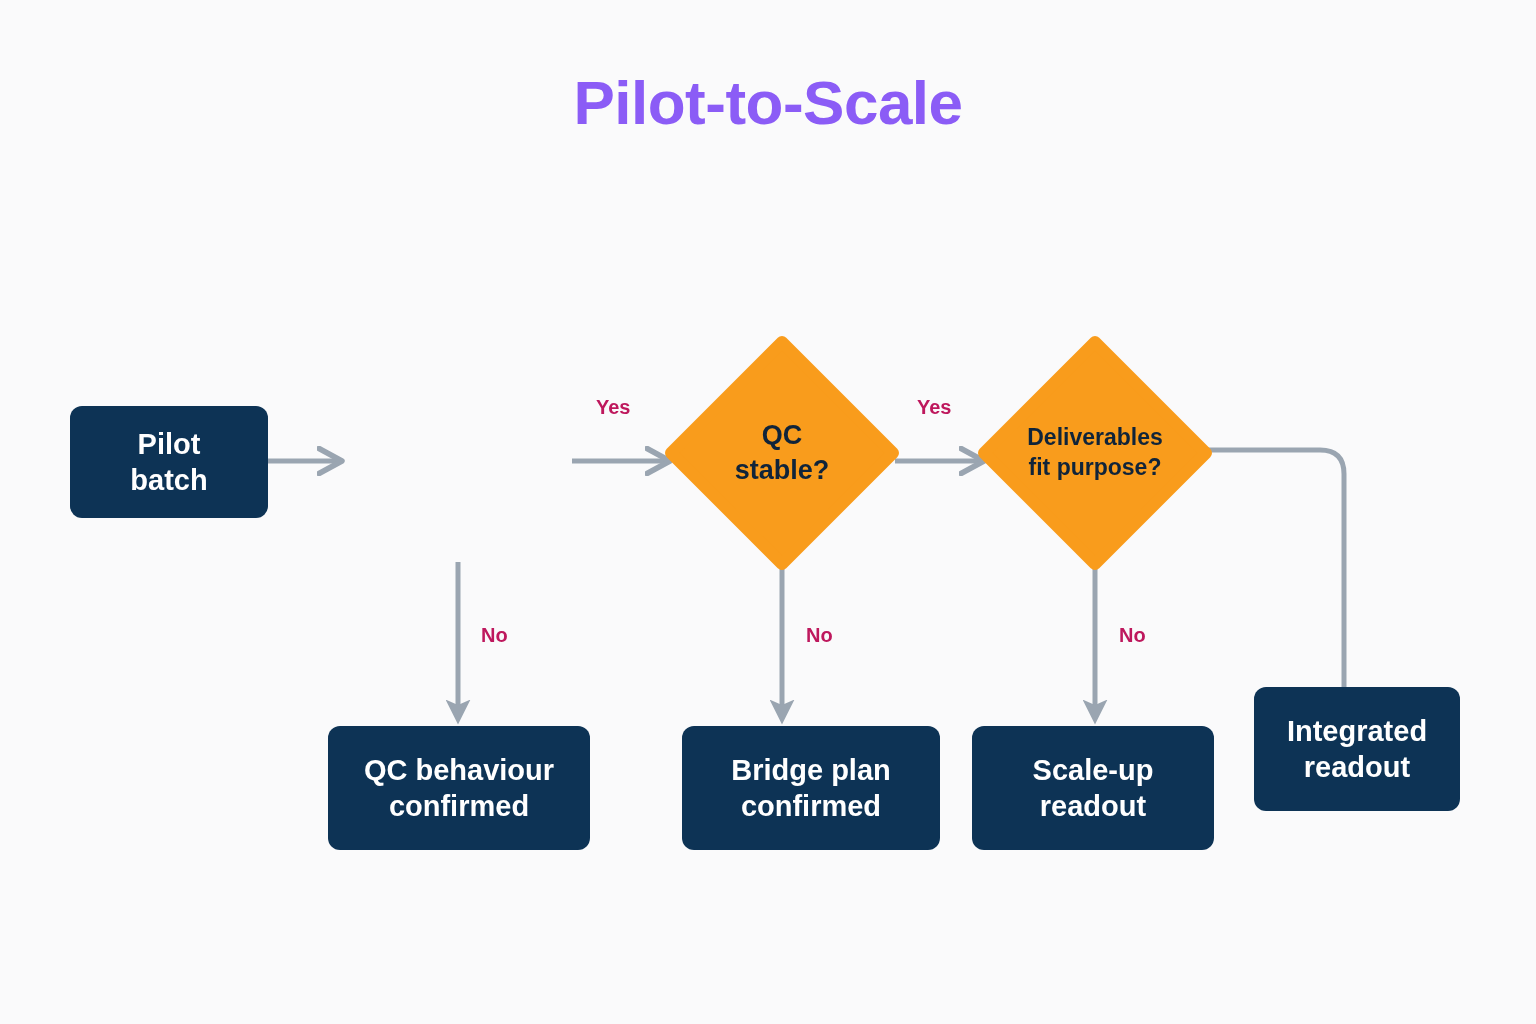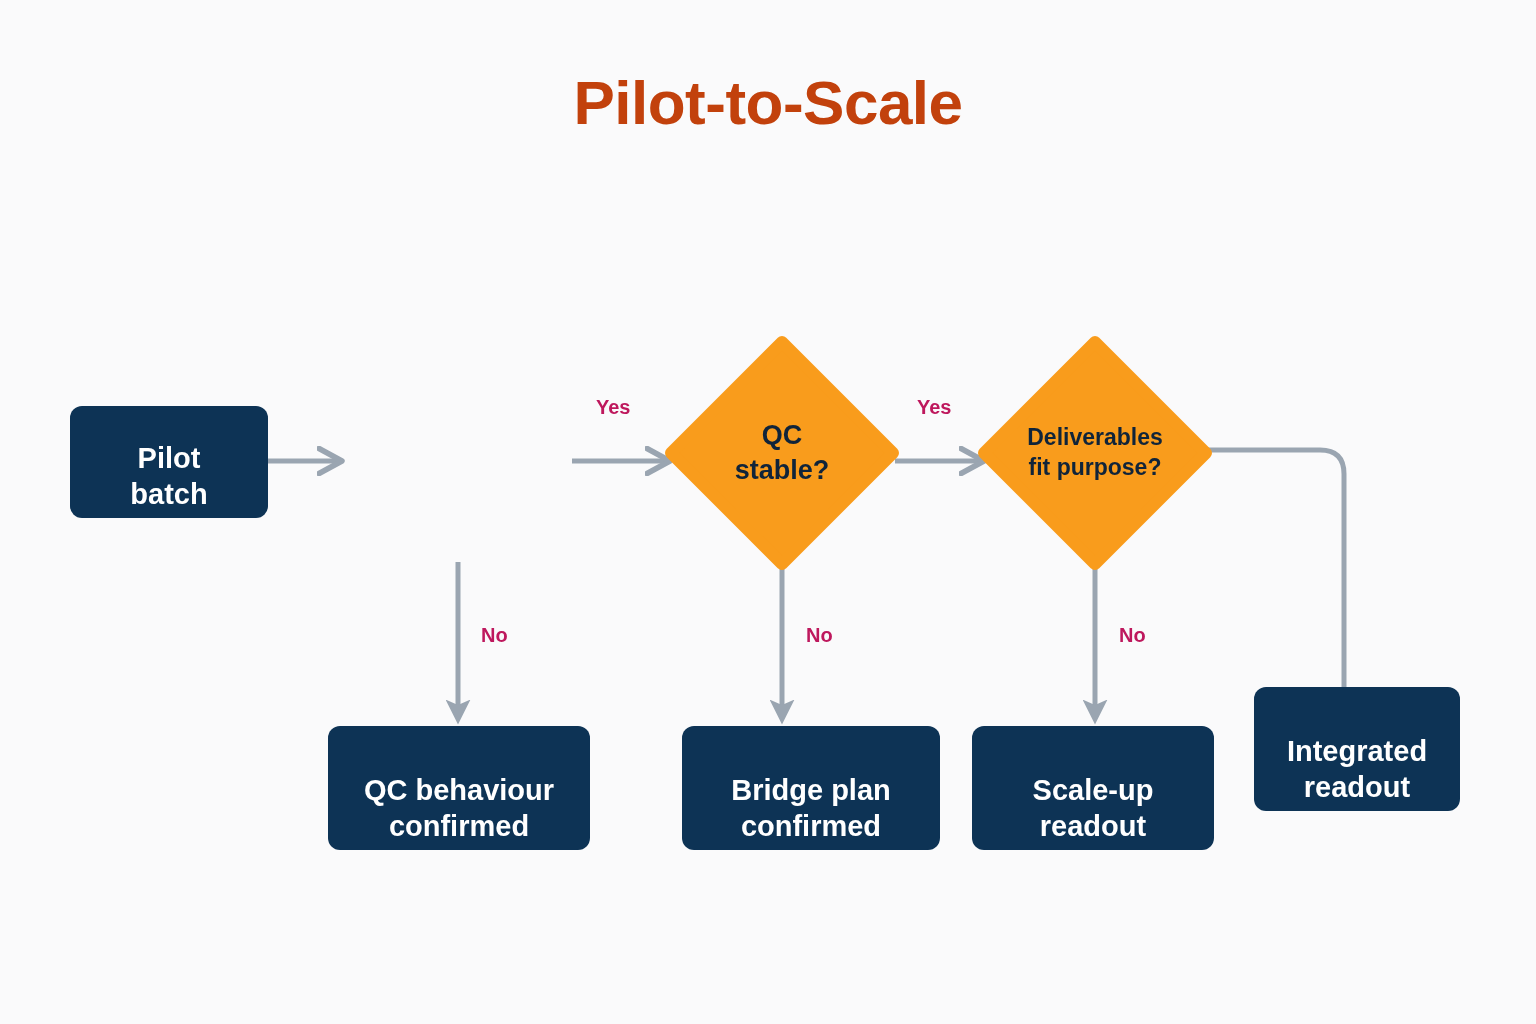--- a/index.html
+++ b/index.html
@@ -22,40 +22,40 @@
 
   
   #title {
     position: absolute;
     left: 0;
     top: 70px;
     width: 1536px;
     text-align: center;
     font-size: 62px;
     font-weight: bold;
-    color: #c2410c;
+    color: #8b5cf6;
     letter-spacing: -0.5px;
     line-height: 1.05;
   }
 
   
   #edges {
     position: absolute;
     left: 0;
     top: 0;
     width: 1536px;
     height: 1024px;
   }
 
   
   .node {
     position: absolute;
     box-sizing: border-box;
     display: flex;
-    align-items: flex-end;
+    align-items: center;
     justify-content: center;
     text-align: center;
   }
 
   .proc {
     background: #0d3355;
     color: #ffffff;
     border-radius: 12px;
     font-weight: bold;
     line-height: 1.25;

